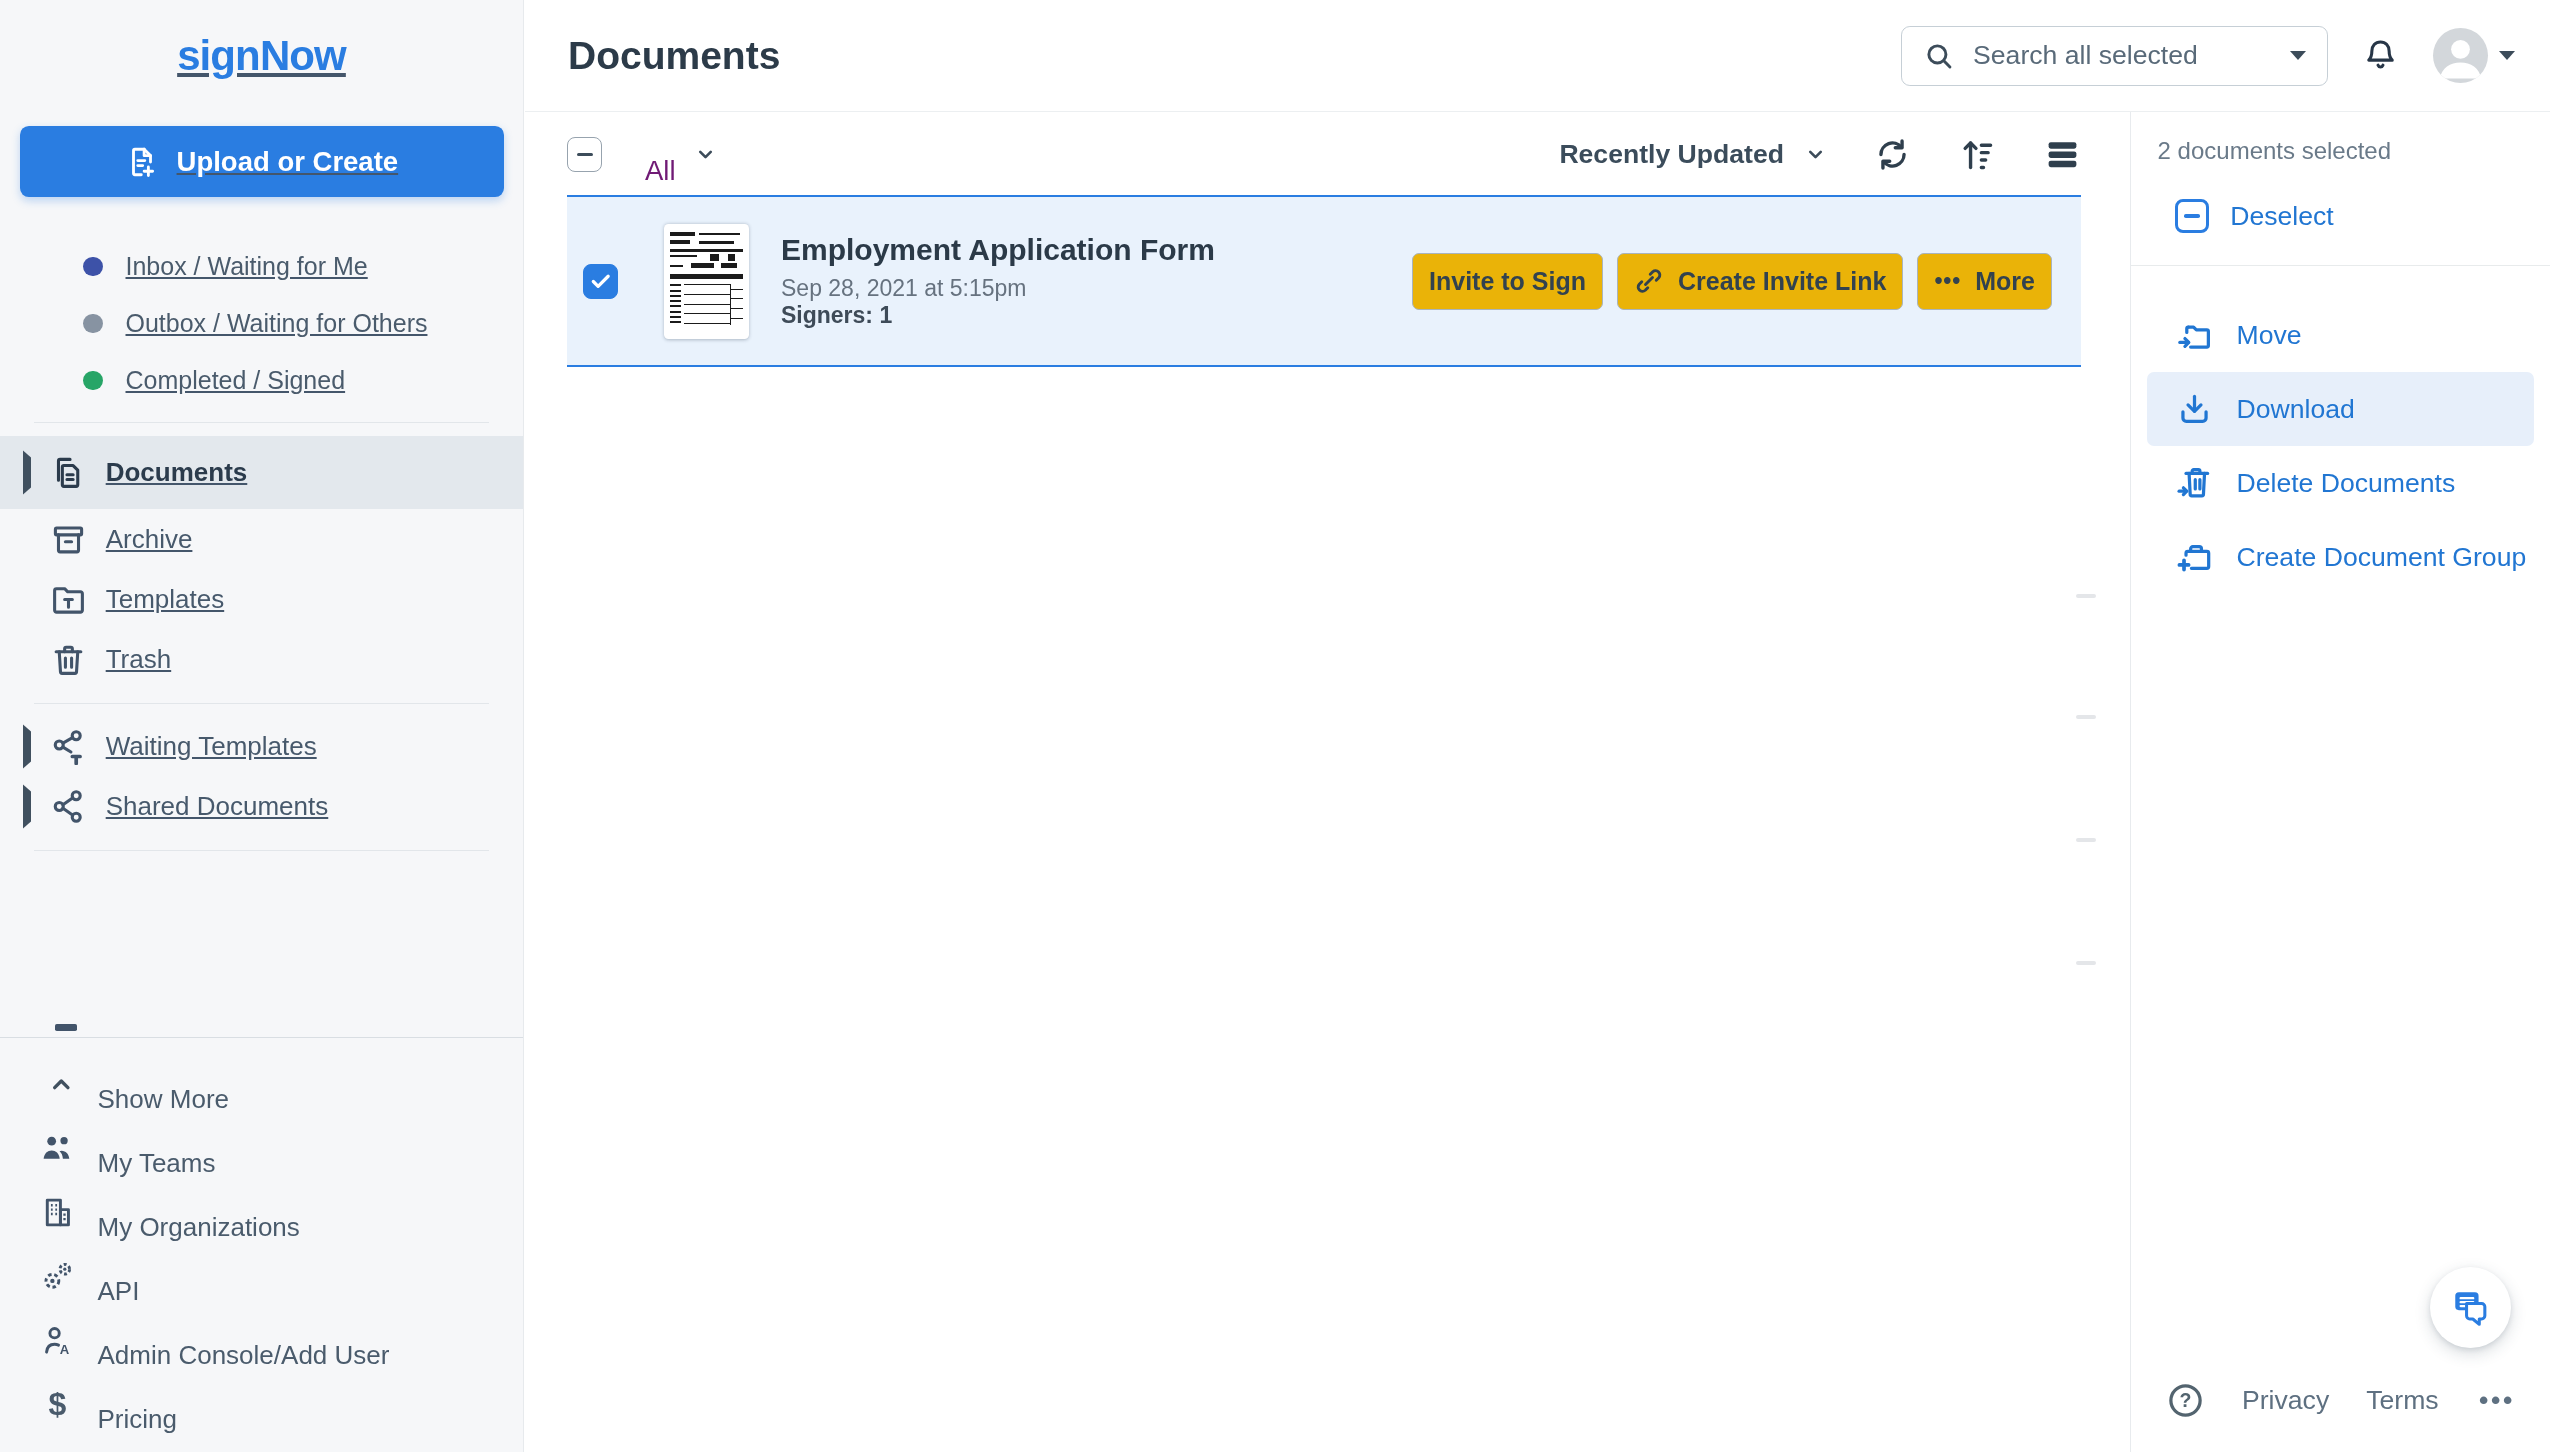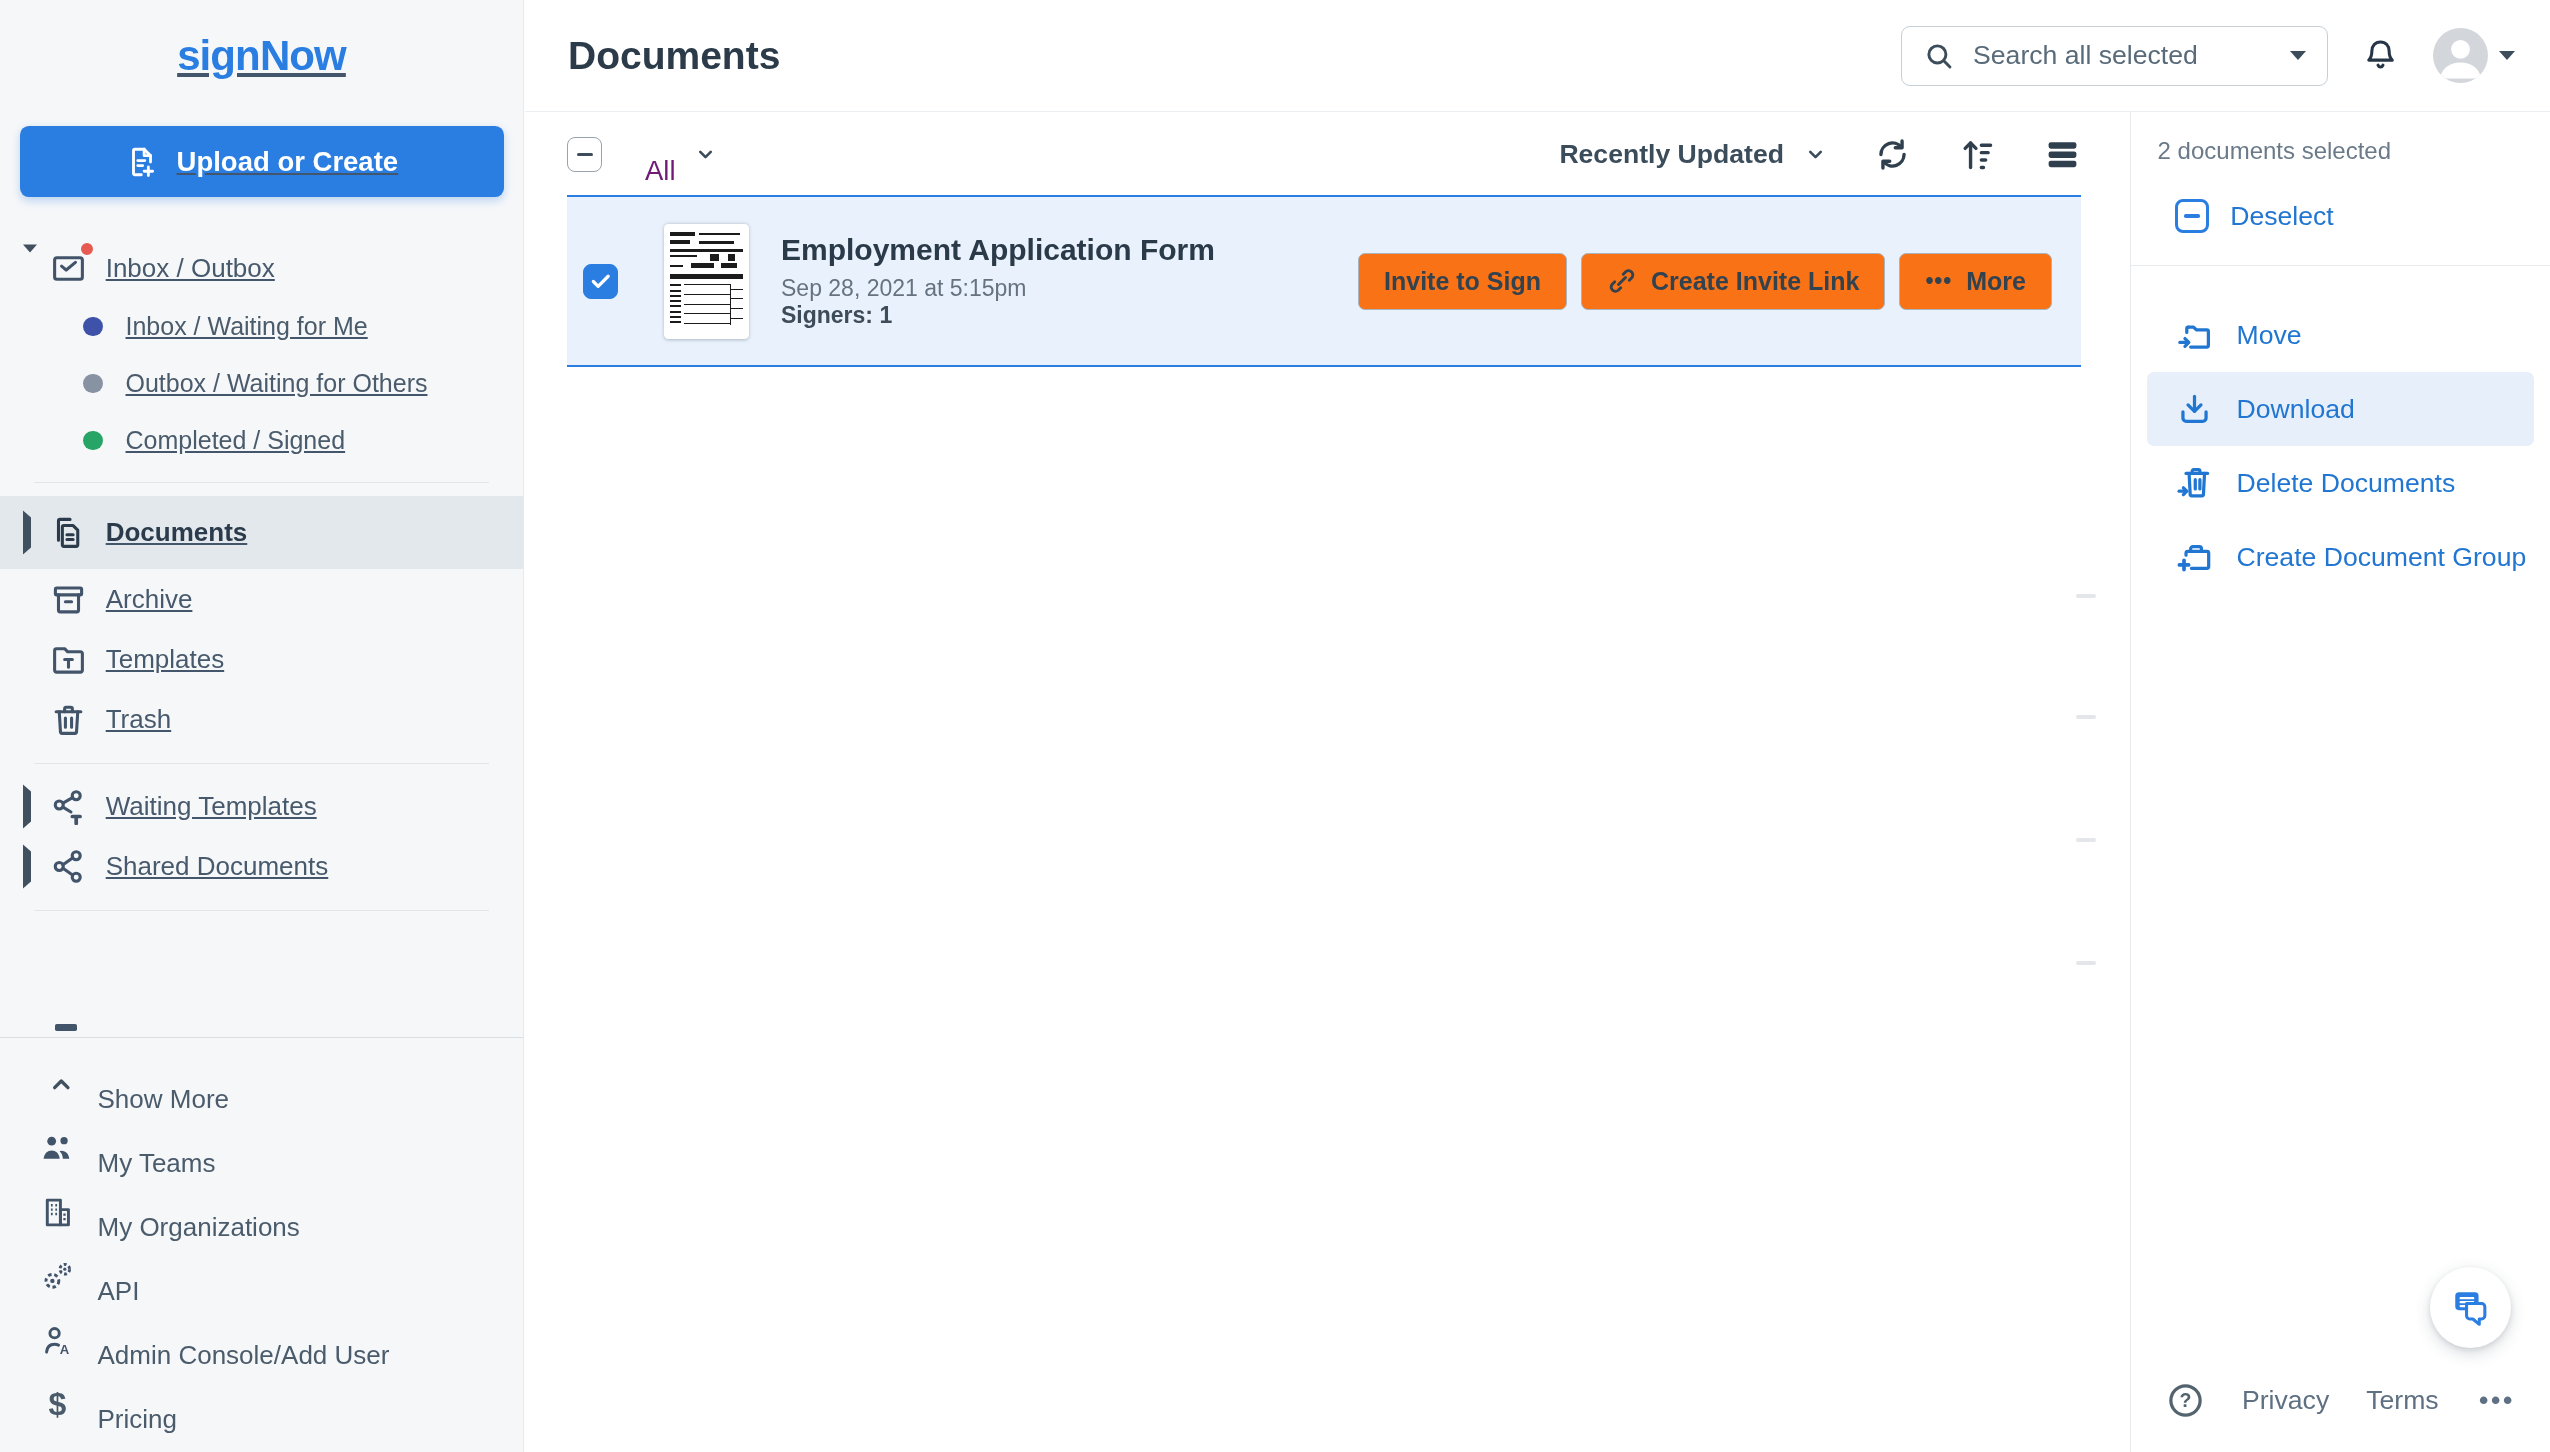--- a/index.html
+++ b/index.html
@@ -96,22 +96,22 @@
     width:85px; height:115px; margin-left:46px; background:#fff; border-radius:4.4px;
     box-shadow:0 0.9px 3.5px rgba(30,50,70,.3); position:relative; overflow:hidden; flex-shrink:0;
   }
   .thumb i { position:absolute; background:#1b1b1b; display:block; }
   .doc-info { margin-left:32px; }
   .doc-title { font-size:30px; font-weight:700; color:#2b3a48; }
   .doc-date { font-size:23px; color:#66727f; margin-top:8px; }
   .doc-signers { font-size:23px; font-weight:700; color:#3e4b58; }
   .doc-actions { margin-left:auto; display:flex; gap:14px; }
   .action-btn {
-    height:57px; background:#f97316; border:1.8px solid #a9b4bd; border-radius:7px;
-    display:flex; align-items:center; padding:0 25px; gap:14px;
+    height:57px; background:#eab308; border:1.8px solid #a9b4bd; border-radius:7px;
+    display:flex; align-items:center; padding:0 16px; gap:14px;
     font-size:25px; font-weight:700; color:#32424f; cursor:pointer;
   }
   .more-dots { font-size:23px; font-weight:700; letter-spacing:0.9px; color:#32424f; }
   .ghost-dash { position:absolute; left:1551px; width:19.5px; height:4.4px; background:#e4e6e9; border-radius:2.7px; }
 
   
   .panel {
     position:absolute; top:112px; right:0; bottom:0; width:420px;
     border-left:0.9px solid #e8ebee; background:#fff; padding:25px 26.6px 0;
   }
@@ -161,31 +161,20 @@
         <path d="M13.5 3L18 7.5V12"></path>
           <path d="M13.5 3v4.5H18"></path>
         <path d="M9 11h5M9 14.5h3.5"></path>
         <path d="M16.5 15.5v6M13.5 18.5h6"></path>
       </svg>
     </span>
     <span>Upload or Create</span>
   </div>
 
   <div class="nav">
-    <div class="nav-row">
-      <span class="caret"><span class="tri-down"></span></span>
-      <span class="nav-ico">
-        <svg width="37" height="37" viewBox="0 0 24 24" fill="none" stroke="currentColor" stroke-width="2" stroke-linecap="round" stroke-linejoin="round">
-          <rect x="3" y="5" width="18" height="14" rx="1.5"></rect>
-          <path d="M7.5 10.5l3 2.5 6-5"></path>
-        </svg>
-        <span class="red-dot"></span>
-      </span>
-      <span class="nav-label">Inbox / Outbox</span>
-    </div>
 
     <div class="sub-row">
       <span class="sub-dot" style="background:#3d52a8"></span>
       <span class="sub-label">Inbox / Waiting for Me</span>
     </div>
     <div class="sub-row">
       <span class="sub-dot" style="background:#8793a2"></span>
       <span class="sub-label">Outbox / Waiting for Others</span>
     </div>
     <div class="sub-row">

